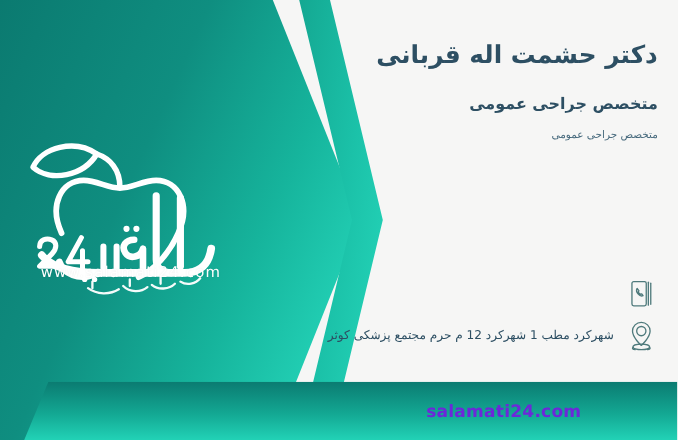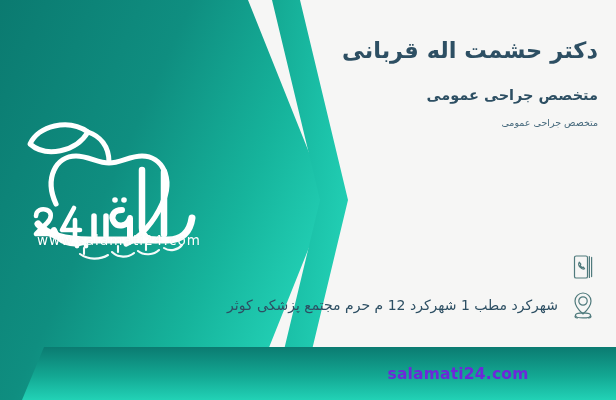--- a/index.html
+++ b/index.html
@@ -15,21 +15,21 @@
     background:#f6f6f5;
     overflow:hidden;
   }
 
   
   .teal-svg { position:absolute; left:0; top:0; width:616px; height:400px; }
 
   
   #logo-block {
     position:absolute;
-    left:14px; top:112px;
+    left:14px; top:120px;
     width:210px; height:160px;
     z-index:4;
   }
   #logo-svg { width:210px; height:160px; display:block; }
   #logo-url {
     position:absolute;
     left:0; top:120px;
     width:210px;
     text-align:center;
     color:#ffffff;
@@ -85,21 +85,21 @@
     margin-bottom:4px;
     direction:rtl;
   }
   .contact-icon {
     flex:0 0 auto;
     width:30px; height:34px;
     display:flex; align-items:center; justify-content:center;
   }
   .contact-text {
     color:#2d4f63;
-    font-size:14px;
+    font-size:11px;
     line-height:1.5;
     text-align:right;
     flex:1 1 auto;
     white-space:nowrap;
   }
 
   
   #bottom-bar {
     position:absolute;
     left:0; top:347px;

